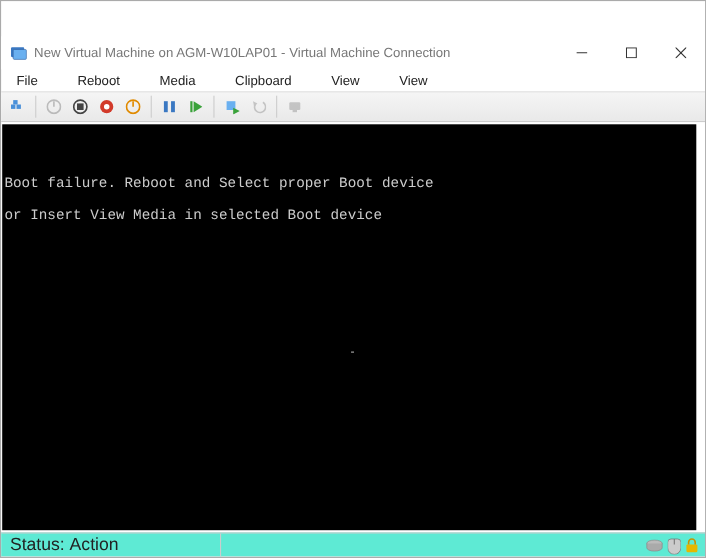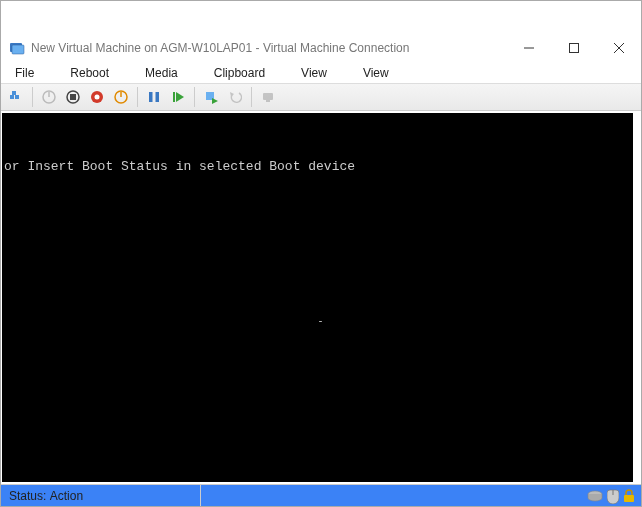--- a/index.html
+++ b/index.html
@@ -72,23 +72,23 @@
       margin: 2px 8px 2px 1px;
       white-space: pre;
       position: relative;
     }
     .cursor { position:absolute; left:50%; top:55%; color:#ccc; font-size:10px; }
     .statusbar {
       height: 22px;
       border-top: 1px solid #ccc;
       display:flex;
       align-items:center;
-      font-size:12px;
+      font-size:16px;
       color:#222;
-      background:#3b82f6;
+      background:#5eead4;
     }
     .status-cell {
       padding: 0 8px;
       height:100%;
       display:flex;
       align-items:center;
       border-right:1px solid #ccc;
       min-width: 200px;
     }
     .status-right { margin-left:auto; display:flex; gap:4px; padding:0 6px; align-items:center; }
@@ -197,21 +197,22 @@
   <span class="sep"></span>
   <div class="toolbtn disabled">
     <svg width="14" height="14">
         <rect x="2" y="3" width="10" height="7" fill="#999" rx="1"></rect>
         <rect x="5" y="10" width="4" height="2" fill="#999"></rect>
       </svg>
   </div>
 </div>
 
 <div class="console">
-<div class="console-line">or Insert Boot Status in selected Boot device</div>
+<div class="console-line">Boot failure. Reboot and Select proper Boot device</div>
+<div class="console-line">or Insert View Media in selected Boot device</div>
 <span class="cursor">-</span>
 </div>
 
 <div class="statusbar">
   <div class="status-cell">
     <span>Status:</span>&nbsp;<span>Action</span>
   </div>
   <div class="status-right">
     <span>
       <svg width="16" height="12">

